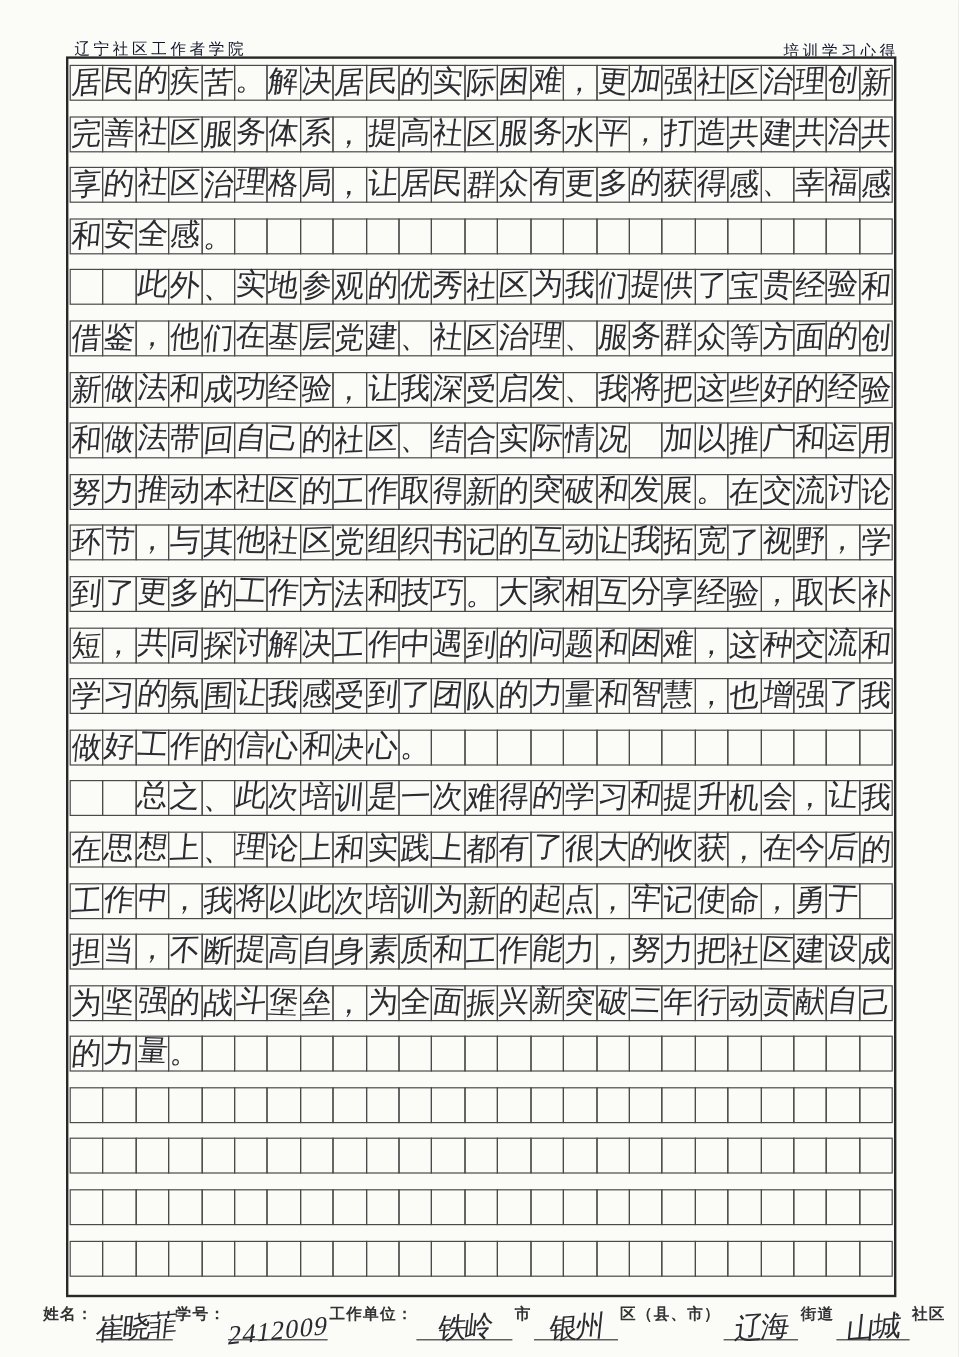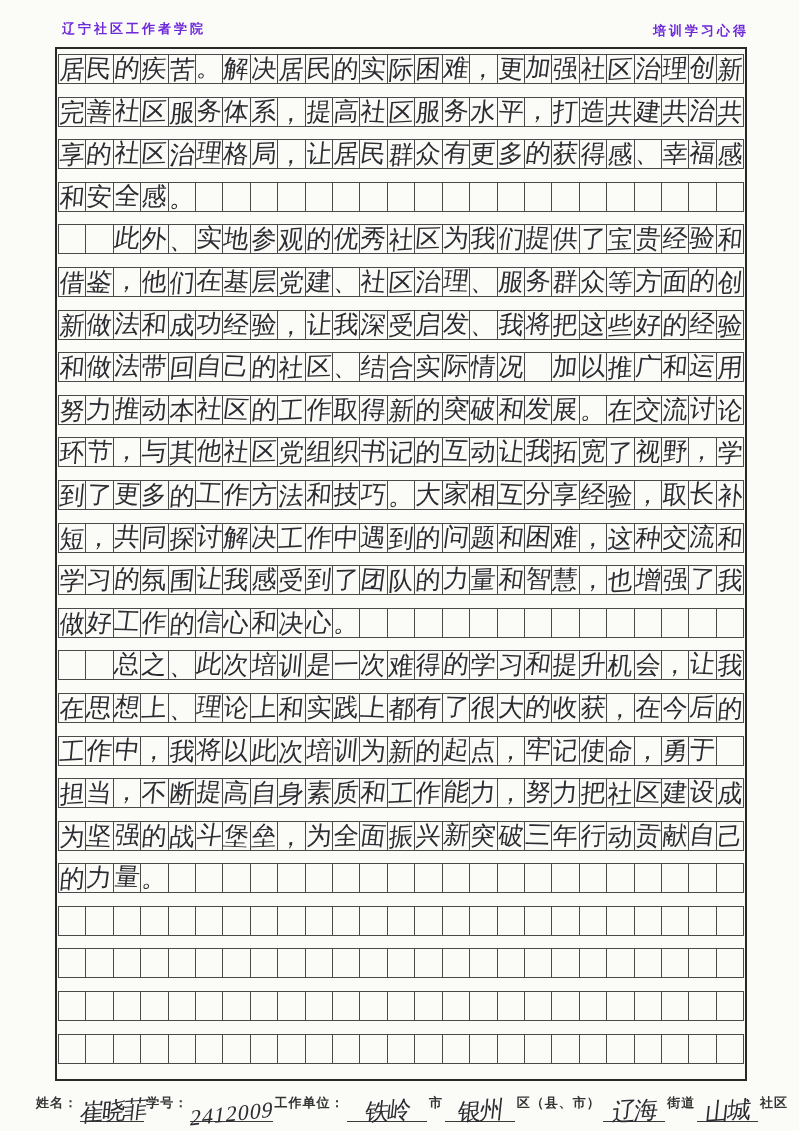--- a/index.html
+++ b/index.html
@@ -6,22 +6,22 @@
   .page{
     position:relative;
     width:799px;height:1131px;
     background:#fbfbf8;
     font-family:"Liberation Serif", serif;
     overflow:hidden;
     box-shadow:0 0 6px rgba(0,0,0,.25);
   }
   
   .hdr{
-    position:absolute;top:20px;left:0;right:0;height:22px;
-    font-size:13px;color:#6d28d9;letter-spacing:3px;font-weight:bold;
+    position:absolute;top:32px;left:0;right:0;height:22px;
+    font-size:13px;color:#0f172a;letter-spacing:3px;
   }
   .hdr-left{position:absolute;left:62px;top:0;}
   .hdr-right{position:absolute;right:50px;top:2px;}
   
   .grid{
     position:absolute;left:55px;top:47px;
     width:692px;height:1034px;
     border:2px solid #282828;
     box-sizing:border-box;
     padding-top:5px;
@@ -50,21 +50,21 @@
     pointer-events:none;
     white-space:nowrap;
   }
   .cell:nth-child(3n) span{transform:rotate(1.6deg) skewX(-6deg) translateY(-1px);}
   .cell:nth-child(4n+1) span{transform:rotate(-3deg) skewX(-8deg) translateY(1px);}
   .cell:nth-child(5n+2) span{transform:rotate(2.4deg) skewX(-5deg);}
   
   .footer{
     position:absolute;left:36px;top:1086px;width:752px;height:40px;
     font-size:13px;color:#333;
-    display:flex;align-items:center;
+    display:flex;align-items:flex-start;
     white-space:nowrap;
   }
   .flabel{font-weight:bold;letter-spacing:1px;padding-bottom:6px;}
   .blank{
     display:inline-block;text-align:center;
     border-bottom:1.4px solid #3a3a3a;
     margin:0 2px;position:relative;height:30px;
   }
   .hw{
     position:absolute;left:0;right:0;bottom:-6px;

